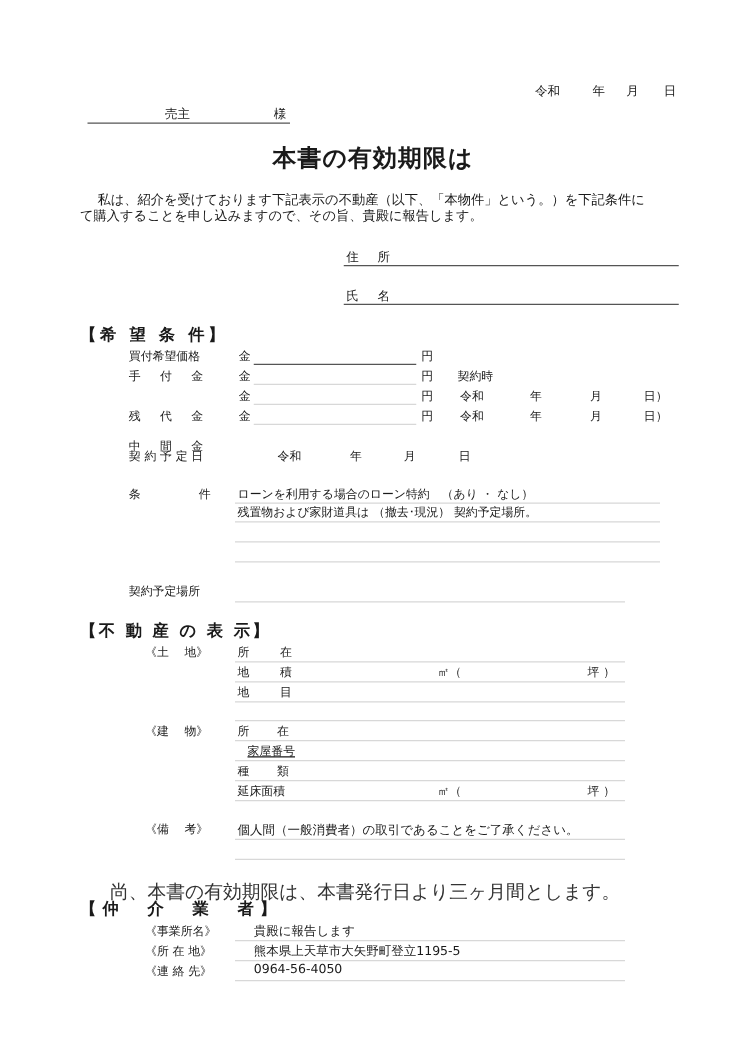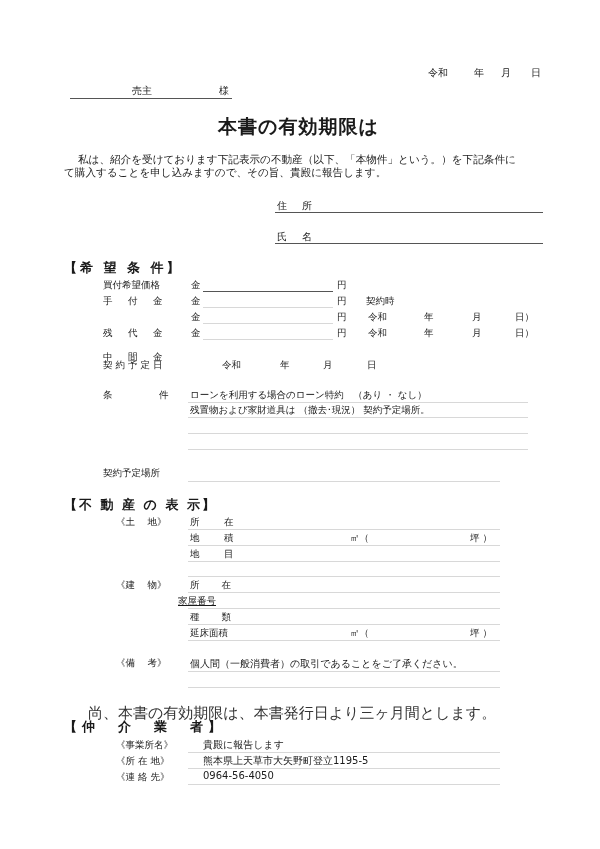--- a/index.html
+++ b/index.html
@@ -130,21 +130,21 @@
   <div class="hline" style="left:188px;top:561px;width:312px;"></div>
 </div>
 
 <span class="abs t9" style="left:116px;top:579px;">《建　 物》</span>
 <div class="hline" style="left:188px;top:576px;width:312px;"></div>
 <div>
   <span class="abs t9" style="left:190px;top:579px;letter-spacing:1px;">所　　在</span>
   <div class="hline" style="left:188px;top:592px;width:312px;"></div>
 </div>
 <div>
-  <span class="abs t9" style="left:178px;top:595px;text-decoration:underline;">家屋番号</span>
+  <span class="abs t9" style="left:198px;top:595px;text-decoration:underline;">家屋番号</span>
   <div class="hline" style="left:188px;top:608px;width:312px;"></div>
 </div>
 <div>
   <span class="abs t9" style="left:190px;top:611px;letter-spacing:1px;">種　　類</span>
   <div class="hline" style="left:188px;top:624px;width:312px;"></div>
 </div>
 <div>
   <span class="abs t9" style="left:190px;top:627px;">延床面積</span>
   <span class="abs t9" style="left:350px;top:627px;">㎡（</span>
   <span class="abs t9" style="left:470px;top:627px;">坪 ）</span>

